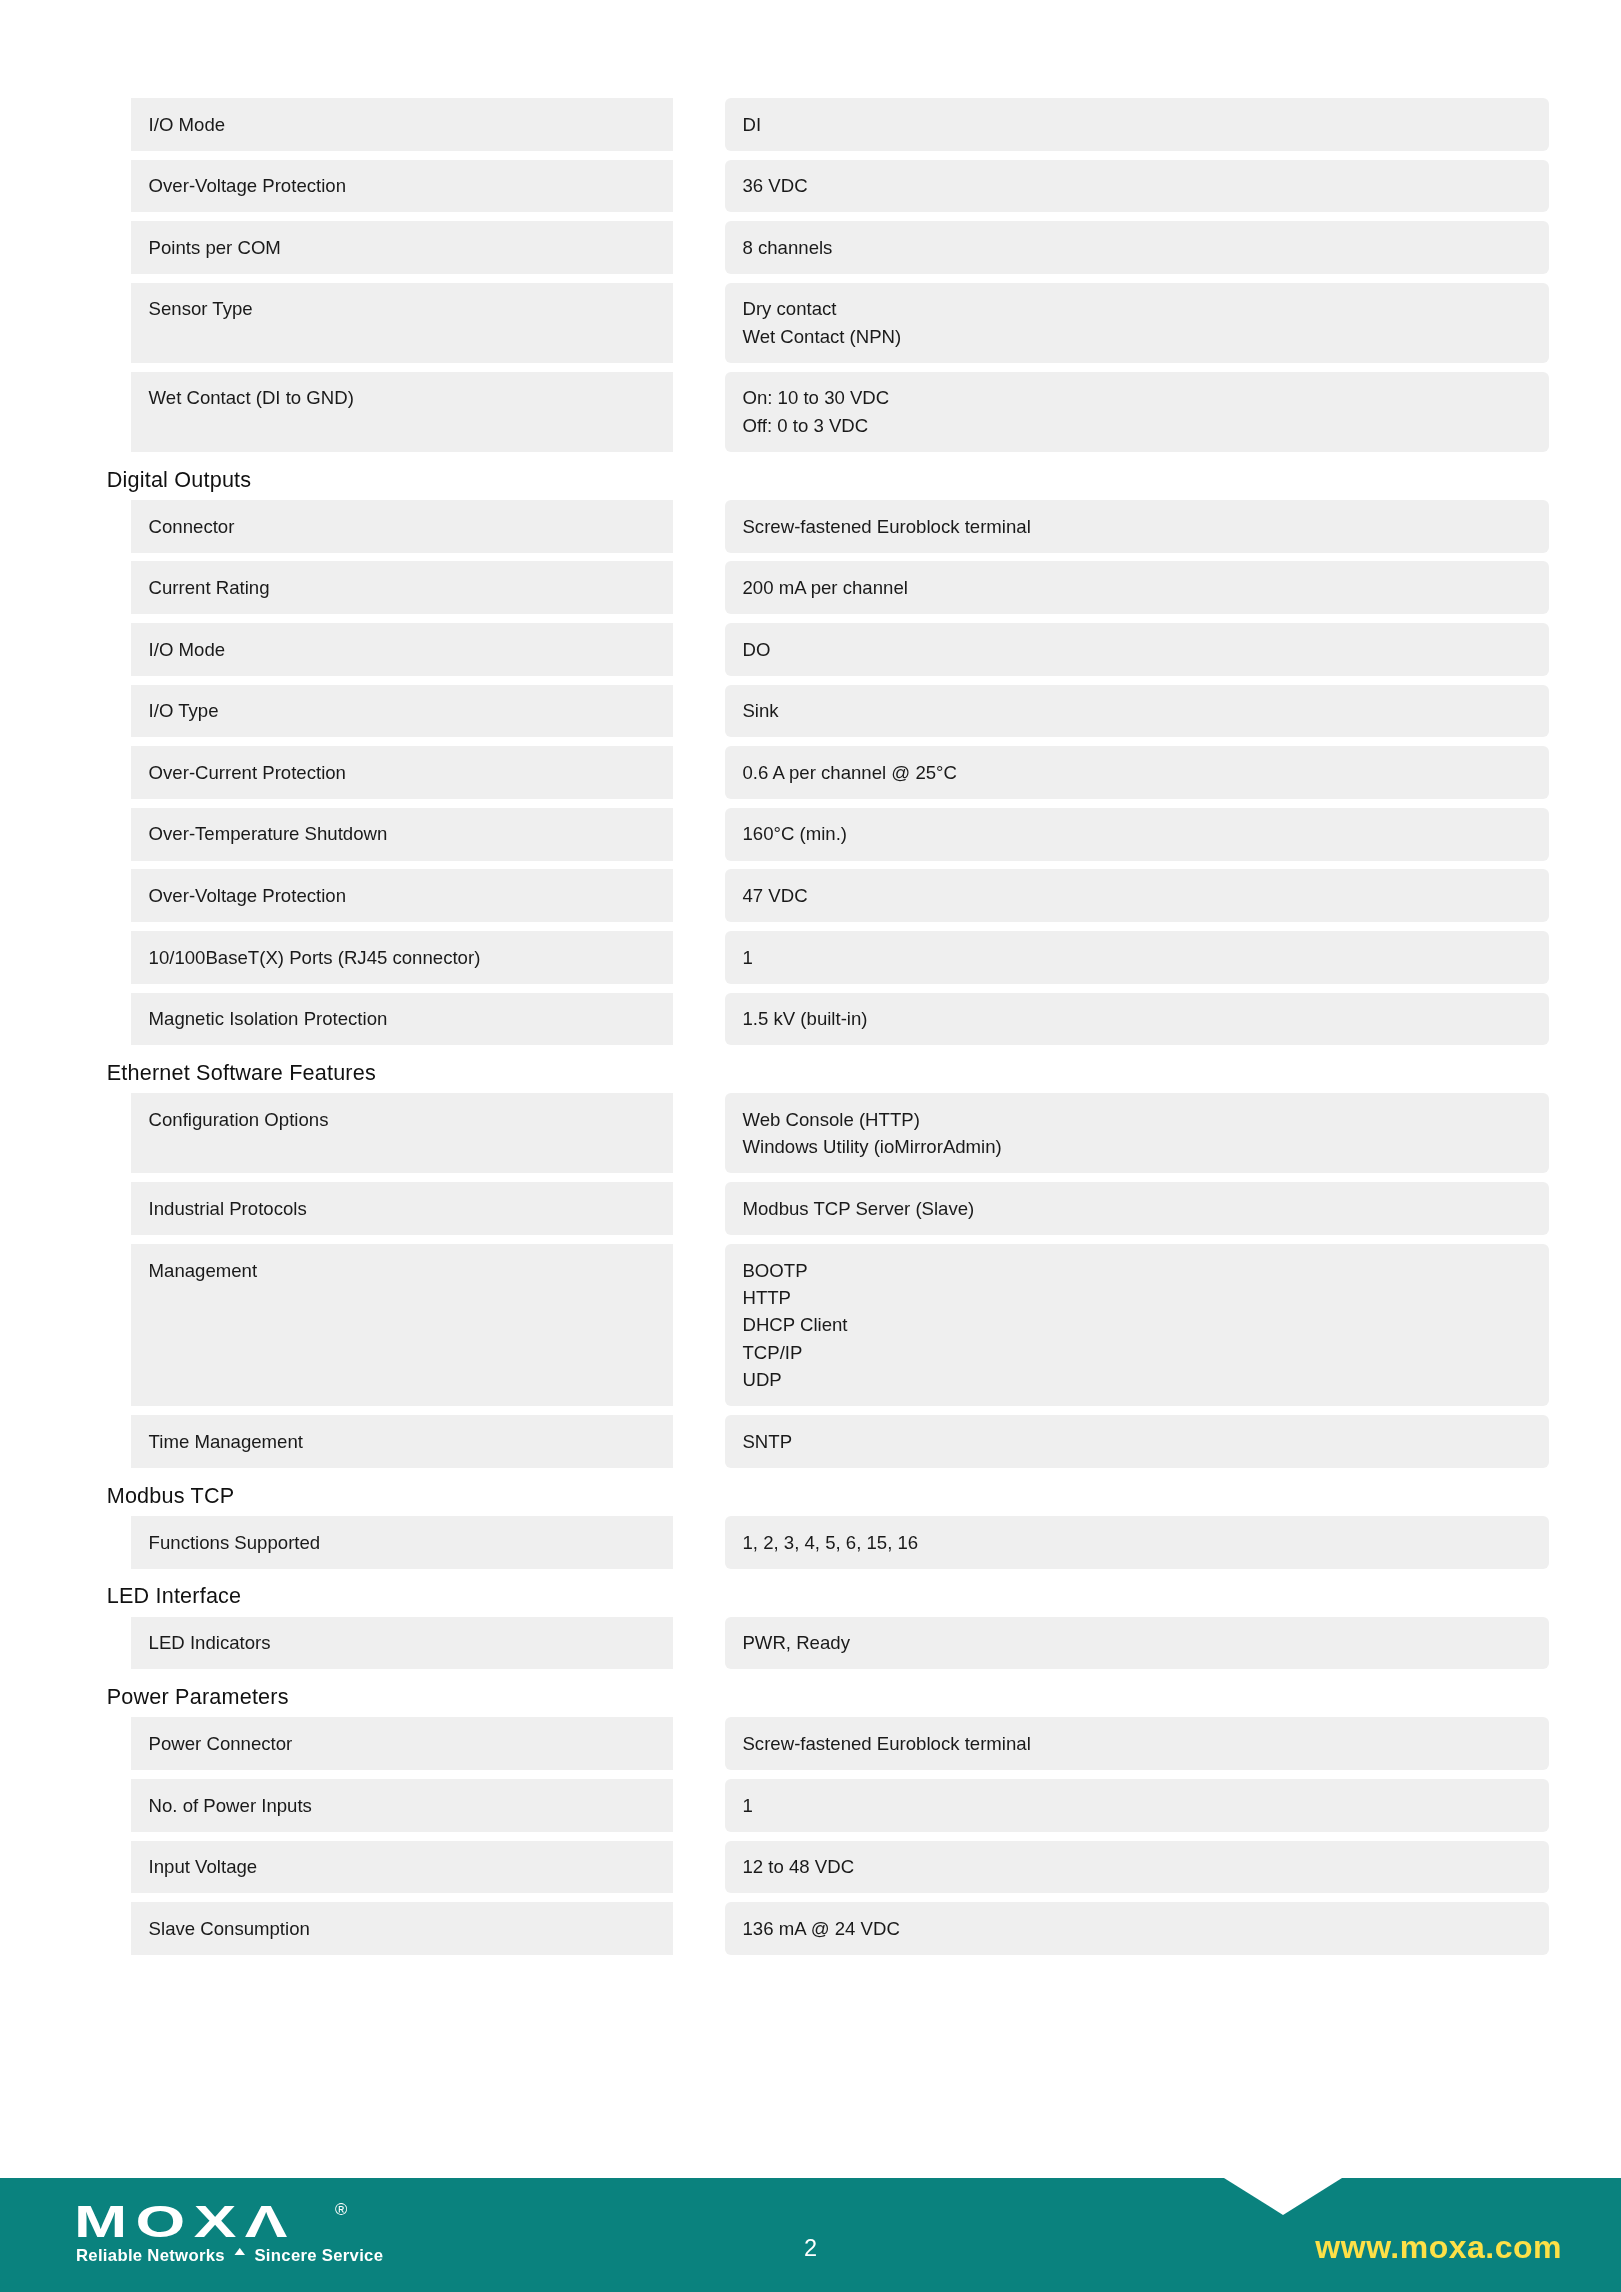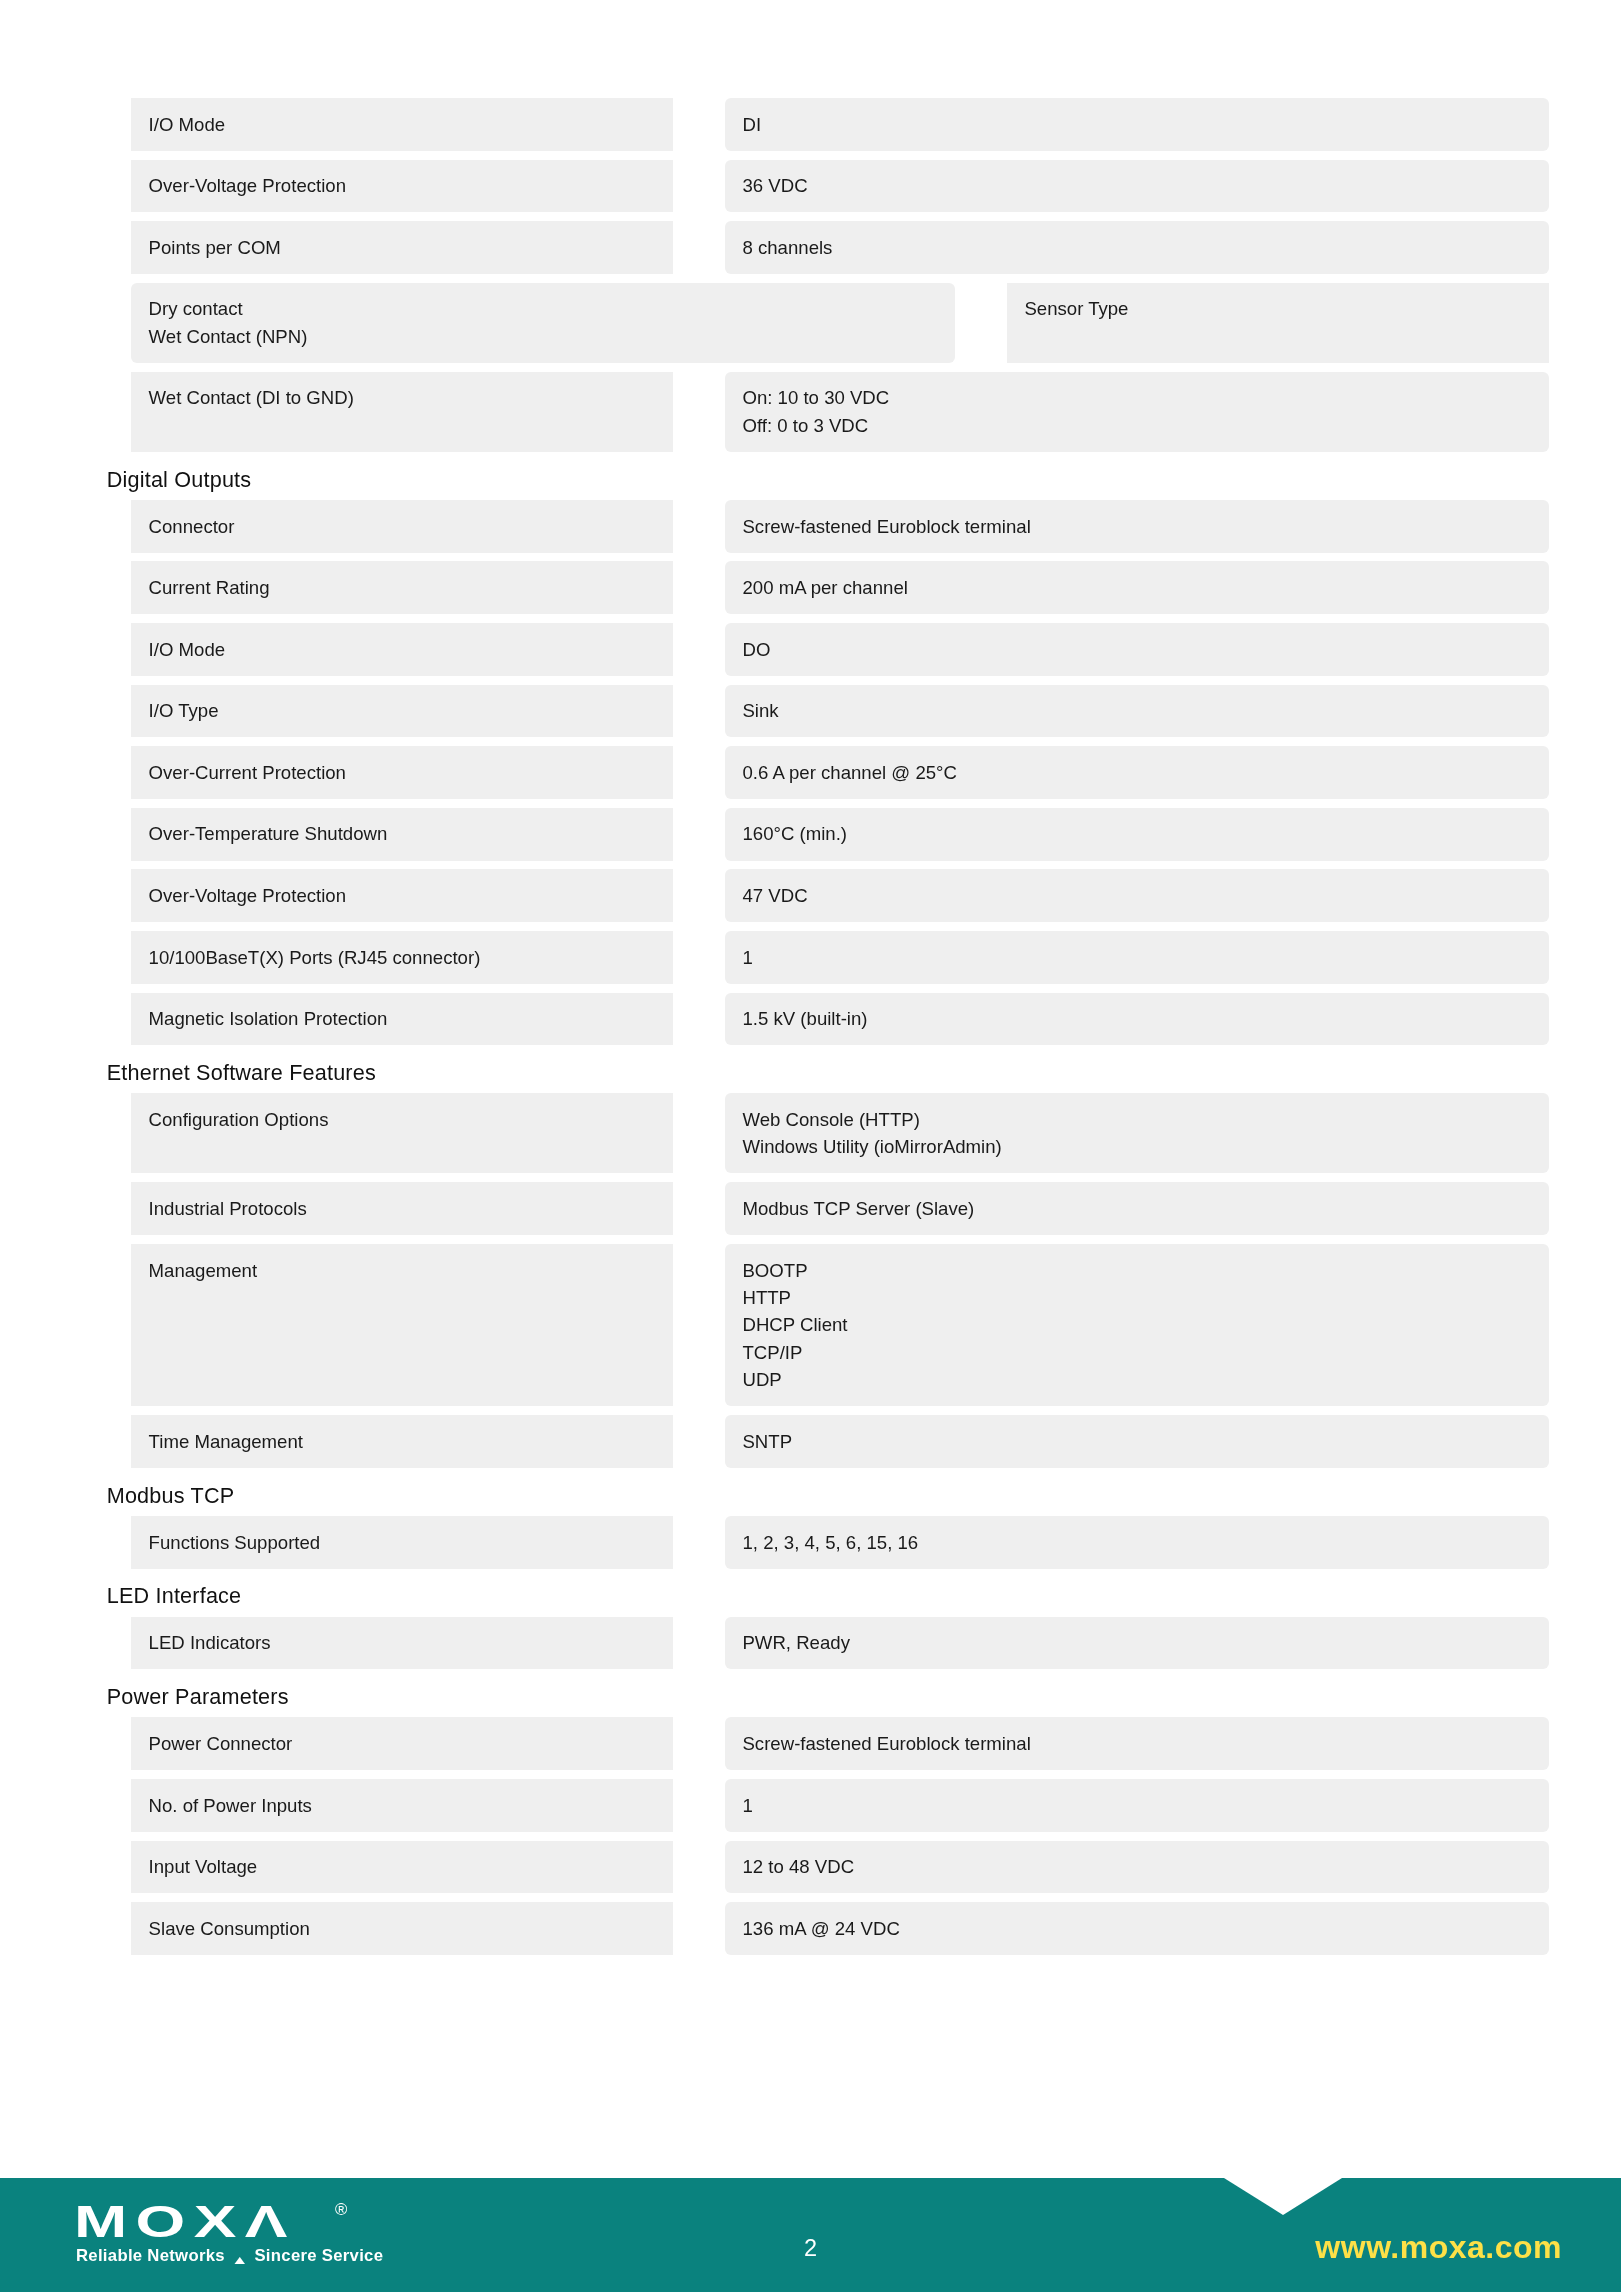--- a/index.html
+++ b/index.html
@@ -94,21 +94,21 @@
     left:261px;
     top:-5.9px;
     font-size:16.7px;
     font-weight:400;
   }
   .tagline{
     position:absolute;
     left:2px;
     top:41px;
     display:flex;
-    align-items:flex-end;
+    align-items:flex-start;
     gap:8.8px;
     font-size:16.7px;
     font-weight:700;
     letter-spacing:0.3px;
     white-space:nowrap;
   }
   .tagline .tri{
     font-size:11.8px;
     line-height:11.8px;
     transform:scaleX(1.5);
@@ -160,25 +160,25 @@
     </div>
 
     <div class="spec-row">
       <div class="cell label">Points per COM</div>
       <div class="cell value">
                 <div>8 channels</div>
               </div>
     </div>
 
     <div class="spec-row">
+      <div class="cell label">Sensor Type</div>
       <div class="cell value">
                 <div>Dry contact</div>
                 <div>Wet Contact (NPN)</div>
               </div>
-      <div class="cell label">Sensor Type</div>
     </div>
 
     <div class="spec-row">
       <div class="cell label">Wet Contact (DI to GND)</div>
       <div class="cell value">
                 <div>On: 10 to 30 VDC</div>
                 <div>Off: 0 to 3 VDC</div>
               </div>
     </div>
   </div>

